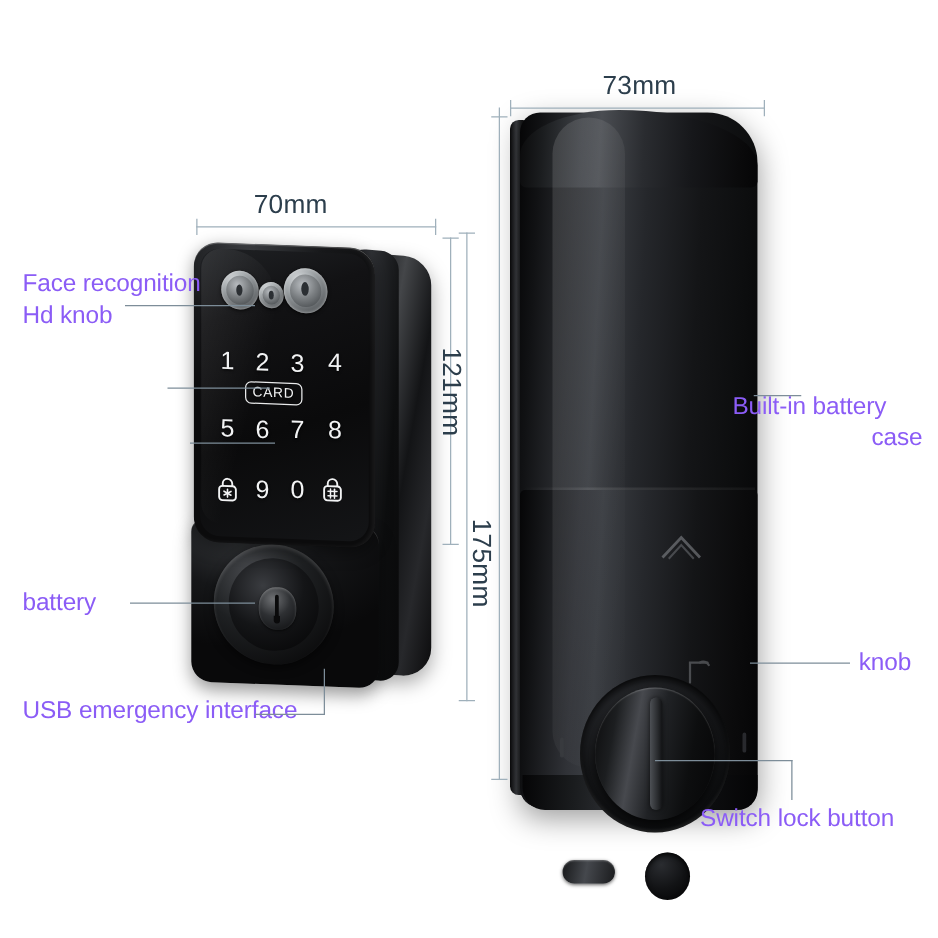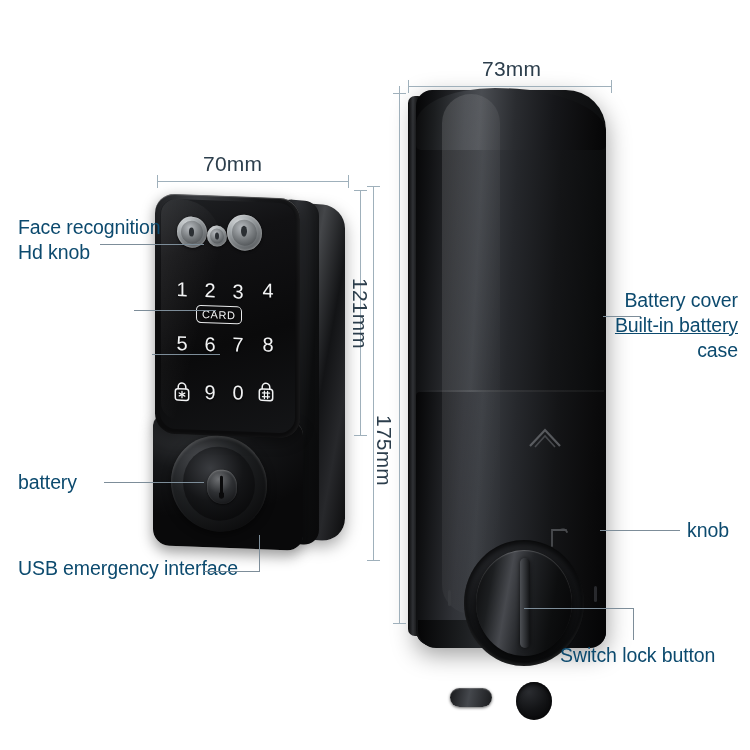--- a/index.html
+++ b/index.html
@@ -9,21 +9,21 @@
     background:#ffffff;
     font-family:"Liberation Sans", sans-serif;
     overflow:hidden;
     position:relative;
   }
   #stage{position:absolute;left:0;top:0;width:750px;height:750px;}
 
   
   .label{
     position:absolute;
-    color:#0c4a6e;
+    color:#8b5cf6;
     font-size:19.5px;
     line-height:25px;
     white-space:pre;
     letter-spacing:-0.1px;
   }
   .label.r{text-align:right;}
   .dim-text{
     position:absolute;
     color:#2c3e4c;
     font-size:21px;
@@ -375,22 +375,21 @@
 
   <div class="lead h" style="left:152px;top:354px;width:68px;"></div>
 
   <div class="label" style="left:18px;top:470px;">battery</div>
   <div class="lead h" style="left:104px;top:482px;width:100px;"></div>
 
   <div class="label" style="left:18px;top:556px;">USB emergency interface</div>
   <div class="lead h" style="left:204px;top:571px;width:56px;"></div>
   <div class="lead v" style="left:259px;top:535px;height:37px;"></div>
 
-  <div class="label r" style="left:560px;top:288px;width:178px;">Battery cover</div>
-  <div class="label r" style="left:560px;top:313px;width:178px;text-decoration:underline;">Built-in battery</div>
+  <div class="label r" style="left:531px;top:313px;width:178px;">Built-in battery</div>
   <div class="label r" style="left:560px;top:338px;width:178px;">case</div>
   <div class="lead h" style="left:603px;top:316px;width:38px;"></div>
 
   <div class="label" style="left:687px;top:518px;">knob</div>
   <div class="lead h" style="left:600px;top:530px;width:80px;"></div>
 
   <div class="label" style="left:560px;top:643px;">Switch lock button</div>
   <div class="lead h" style="left:524px;top:608px;width:110px;"></div>
   <div class="lead v" style="left:633px;top:608px;height:32px;"></div>
 

